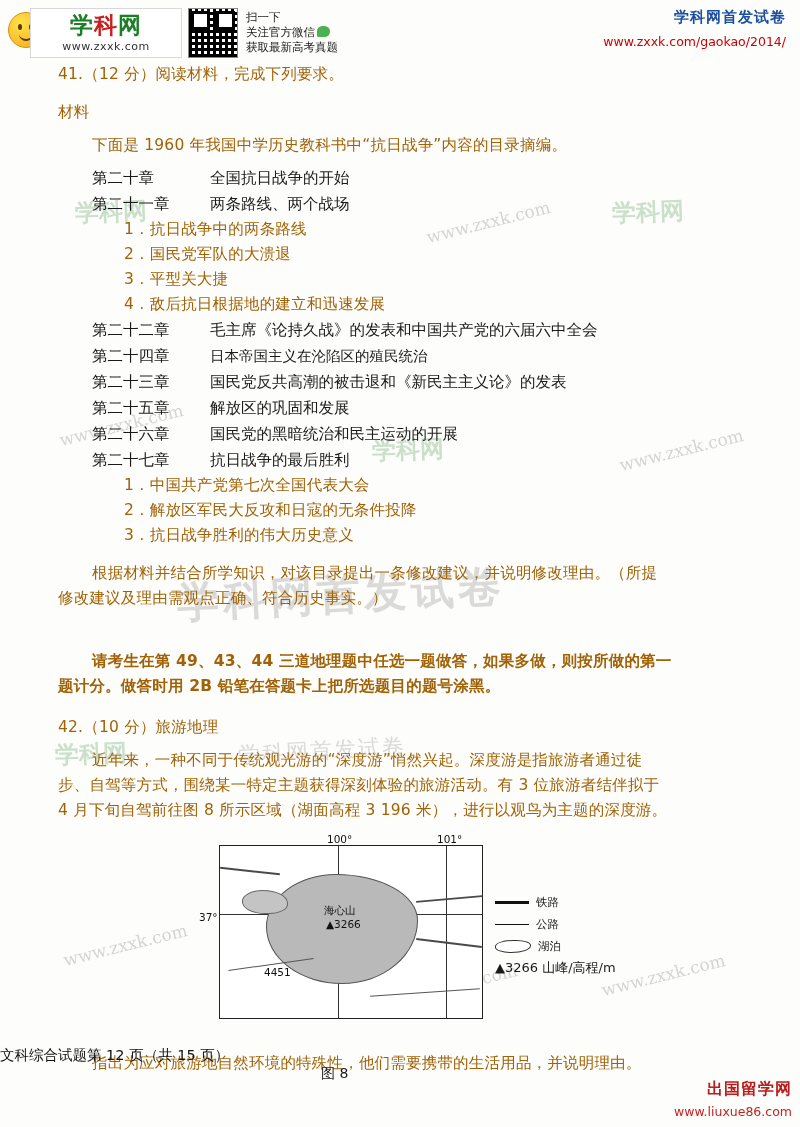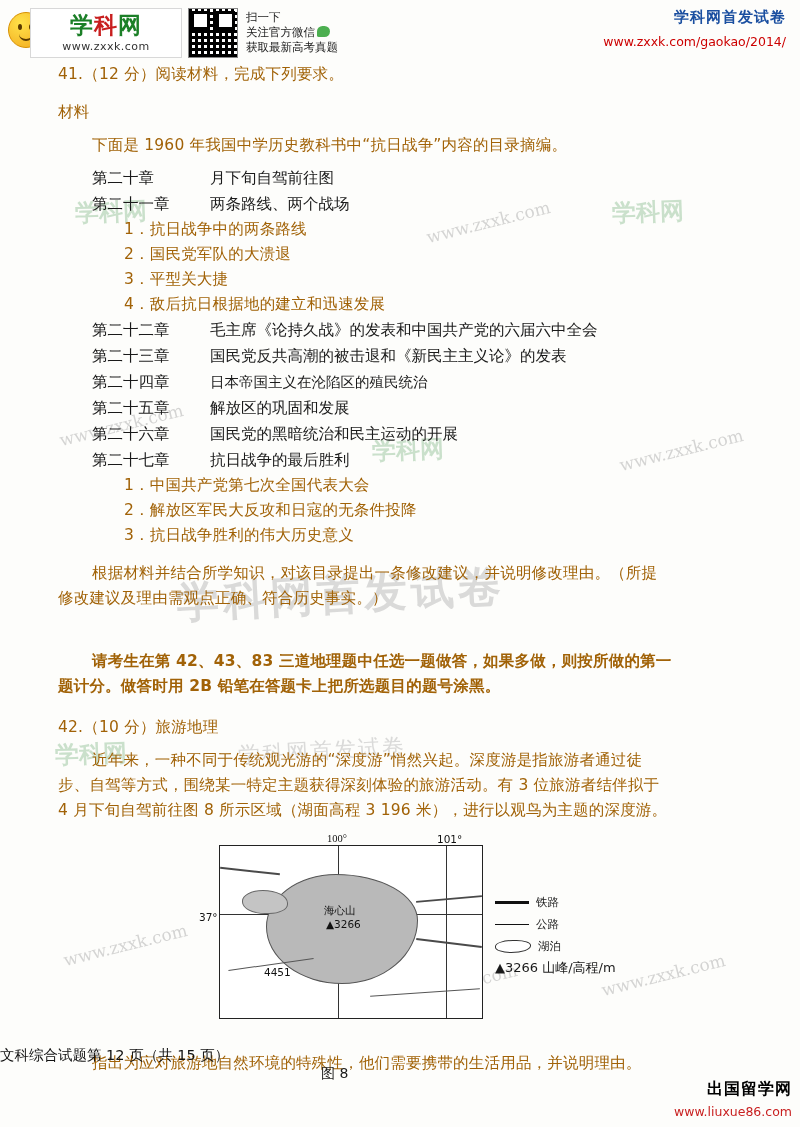--- a/index.html
+++ b/index.html
@@ -335,21 +335,21 @@
   
   .badge {
     position: absolute;
     right: 8px;
     bottom: 8px;
     text-align: right;
   }
   .badge .b1 {
     font-size: 16px;
     font-weight: bold;
-    color: #000000;
+    color: #b91c1c;
     letter-spacing: 1px;
   }
   .badge .b2 {
     font-size: 12.5px;
     color: #c81f1f;
     margin-top: 4px;
   }
 </style>
 </head>
 <body>
@@ -397,43 +397,43 @@
   <div class="content">
 
     <div class="line">41.（12 分）阅读材料，完成下列要求。</div>
     <div class="line" style="margin-top:13px;">材料</div>
     <div class="line indent2" style="margin-top:8px;">下面是 1960 年我国中学历史教科书中“抗日战争”内容的目录摘编。</div>
 
     <div style="margin-top:7px;">
 
       <div class="ch-row">
         <div class="ch-name">第二十章</div>
-        <div class="ch-title">月下旬自驾前往图</div>
+        <div class="ch-title">全国抗日战争的开始</div>
       </div>
 
       <div class="ch-row">
         <div class="ch-name">第二十一章</div>
         <div class="ch-title">两条路线、两个战场</div>
       </div>
       <div class="line indent3">1．抗日战争中的两条路线</div>
       <div class="line indent3">2．国民党军队的大溃退</div>
       <div class="line indent3">3．平型关大捷</div>
       <div class="line indent3">4．敌后抗日根据地的建立和迅速发展</div>
 
       <div class="ch-row">
         <div class="ch-name">第二十二章</div>
         <div class="ch-title">毛主席《论持久战》的发表和中国共产党的六届六中全会</div>
       </div>
       <div class="ch-row">
+        <div class="ch-name">第二十四章</div>
+        <div class="ch-title small">日本帝国主义在沦陷区的殖民统治</div>
+      </div>
+      <div class="ch-row">
         <div class="ch-name">第二十三章</div>
         <div class="ch-title">国民党反共高潮的被击退和《新民主主义论》的发表</div>
-      </div>
-      <div class="ch-row">
-        <div class="ch-name">第二十四章</div>
-        <div class="ch-title small">日本帝国主义在沦陷区的殖民统治</div>
       </div>
       <div class="ch-row">
         <div class="ch-name">第二十五章</div>
         <div class="ch-title">解放区的巩固和发展</div>
       </div>
       <div class="ch-row">
         <div class="ch-name">第二十六章</div>
         <div class="ch-title">国民党的黑暗统治和民主运动的开展</div>
       </div>
       <div class="ch-row">
@@ -441,30 +441,30 @@
         <div class="ch-title">抗日战争的最后胜利</div>
       </div>
       <div class="line indent3">1．中国共产党第七次全国代表大会</div>
       <div class="line indent3">2．解放区军民大反攻和日寇的无条件投降</div>
       <div class="line indent3">3．抗日战争胜利的伟大历史意义</div>
     </div>
 
     <div class="line indent2" style="margin-top:13px;">根据材料并结合所学知识，对该目录提出一条修改建议，并说明修改理由。（所提</div>
     <div class="line">修改建议及理由需观点正确、符合历史事实。）</div>
 
-    <div class="line indent2 bold" style="margin-top:38px;">请考生在第 42、43、83 三道地理题中任选一题做答，如果多做，则按所做的第一</div>
+    <div class="line indent2 bold" style="margin-top:38px;">请考生在第 49、43、44 三道地理题中任选一题做答，如果多做，则按所做的第一</div>
     <div class="line bold">题计分。做答时用 2B 铅笔在答题卡上把所选题目的题号涂黑。</div>
 
     <div class="line" style="margin-top:16px;">42.（10 分）旅游地理</div>
     <div class="line indent2" style="margin-top:8px;">近年来，一种不同于传统观光游的“深度游”悄然兴起。深度游是指旅游者通过徒</div>
     <div class="line">步、自驾等方式，围绕某一特定主题获得深刻体验的旅游活动。有 3 位旅游者结伴拟于</div>
     <div class="line">4 月下旬自驾前往图 8 所示区域（湖面高程 3 196 米），进行以观鸟为主题的深度游。</div>
 
     <div class="figure">
-      <div class="coord" style="left:128px; top:0px;font-family:Liberation Serif, serif;">100°</div>
+      <div class="coord" style="left:128px; top:0px;">100°</div>
       <div class="coord" style="left:238px; top:0px;">101°</div>
       <div class="coord" style="left:0px; top:78px;">37°</div>
 
       <div class="map-frame">
         <div class="grid-v" style="left:118px;"></div>
         <div class="grid-v" style="left:226px;"></div>
         <div class="grid-h" style="top:68px;"></div>
 
         <div class="lake"></div>
         <div class="lake2"></div>

